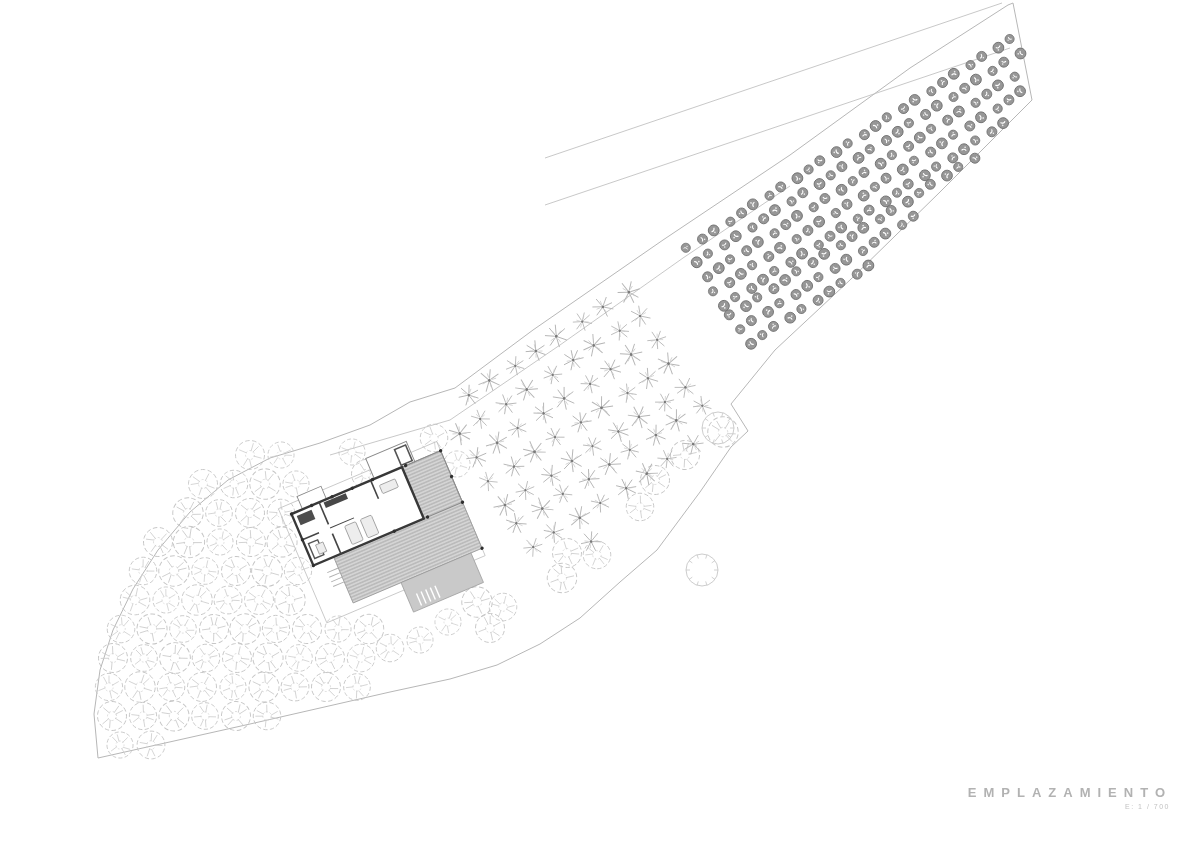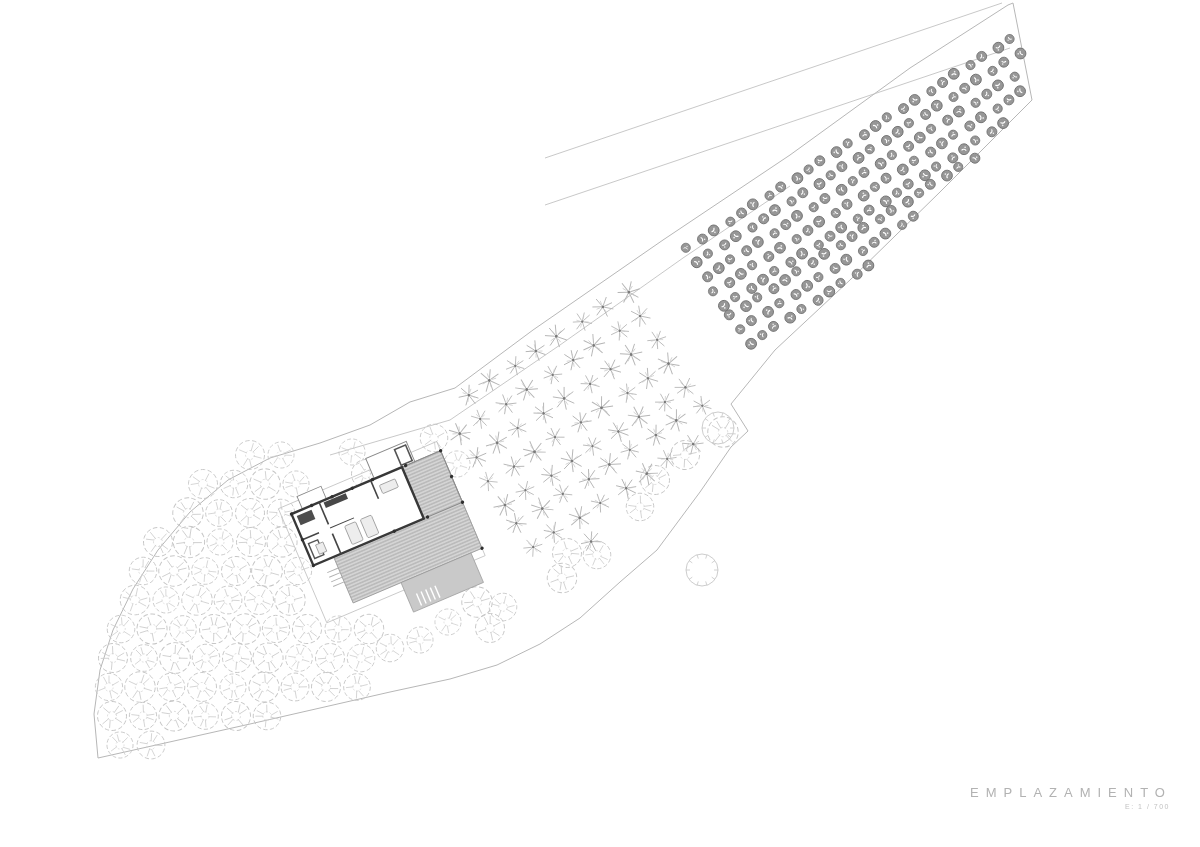--- a/index.html
+++ b/index.html
@@ -1,21 +1,21 @@
 <!DOCTYPE html>
 <html><head>
 <meta charset="utf-8">
 <style>
   html,body{margin:0;padding:0;background:#ffffff;}
   body{width:1200px;height:847px;overflow:hidden;position:relative;
        font-family:"Liberation Sans", sans-serif;}
   .sheet{position:absolute;inset:0;background:#ffffff;}
   svg.plan{position:absolute;left:0;top:0;}
   .titleblock{position:absolute;right:28px;top:786px;text-align:right;line-height:1.1;}
-  .titleblock .title{font-size:13px;letter-spacing:7px;color:#b2b2b2;font-weight:400;
+  .titleblock .title{font-size:13px;letter-spacing:7px;color:#b2b2b2;font-weight:700;
                      white-space:nowrap;}
   .titleblock .scale{font-size:7px;letter-spacing:1.5px;color:#c2c2c2;margin-top:3px;
                      margin-right:2px;}
 </style>
 </head>
 <body>
 
 <div class="sheet">
 
   <svg class="plan" width="1200" height="847" viewBox="0 0 1200 847">

